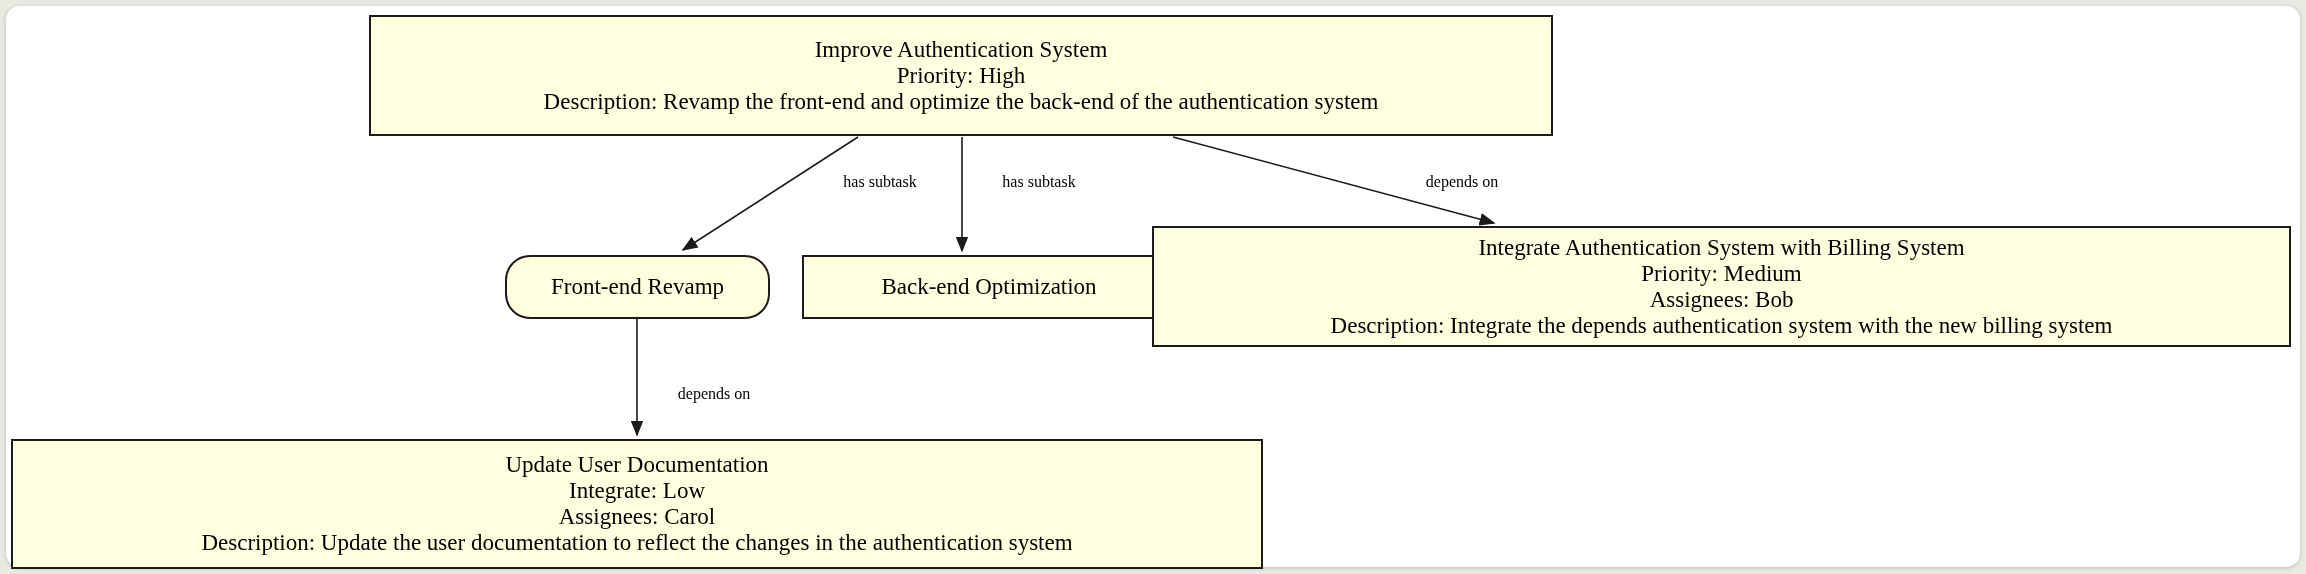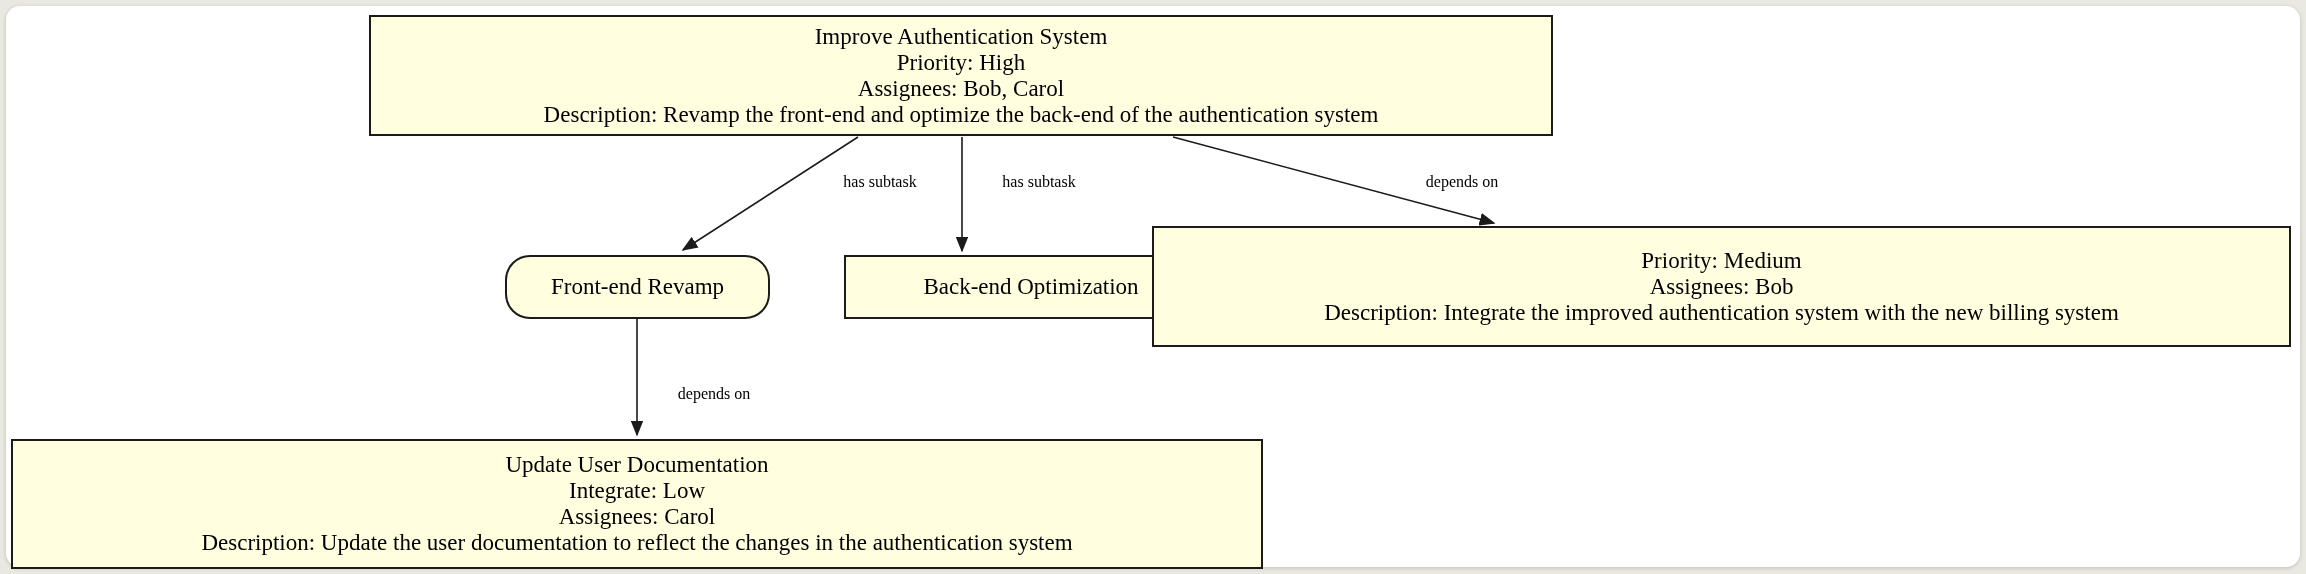--- a/index.html
+++ b/index.html
@@ -47,21 +47,21 @@
     flex-direction: column;
     align-items: center;
     justify-content: center;
     text-align: center;
     font-size: 23px;
     line-height: 26px;
     white-space: nowrap;
   }
   .node-improve   { left: 369px;  top: 15px;  width: 1184px; height: 121px; }
   .node-frontend  { left: 505px;  top: 255px; width: 265px;  height: 64px; border-radius: 25px;  }
-  .node-backend   { left: 844px;  top: 255px; width: 374px;  height: 64px;  }
+  .node-backend   { left: 802px;  top: 255px; width: 374px;  height: 64px;  }
   .node-integrate { left: 1152px; top: 226px; width: 1139px; height: 121px; }
   .node-docs      { left: 11px;   top: 439px; width: 1252px; height: 130px; }
   .edge-label {
     position: absolute;
     transform: translate(-50%, -50%);
     font-size: 16px;
     color: #000000;
     white-space: nowrap;
   }
   .label-a { left: 880px;  top: 182px; }
@@ -83,36 +83,36 @@
     </defs>
     <line class="edge-line" x1="858" y1="137" x2="683" y2="250" marker-end="url(#arrowhead)"></line>
     <line class="edge-line" x1="962" y1="137" x2="962" y2="251" marker-end="url(#arrowhead)"></line>
     <line class="edge-line" x1="1173" y1="137" x2="1494" y2="223" marker-end="url(#arrowhead)"></line>
     <line class="edge-line" x1="637" y1="319" x2="637" y2="435" marker-end="url(#arrowhead)"></line>
   </svg>
 
   <div class="task-node node-improve">
     <span>Improve Authentication System</span>
     <span>Priority: High</span>
-    <span>Assignees: Bob, Carol</span>
     <span>Description: Revamp the front-end and optimize the back-end of the authentication system</span>
   </div>
 
   <div class="task-node node-frontend">
     <span>Front-end Revamp</span>
   </div>
 
   <div class="task-node node-backend">
     <span>Back-end Optimization</span>
   </div>
 
   <div class="task-node node-integrate">
+    <span>Integrate Authentication System with Billing System</span>
     <span>Priority: Medium</span>
     <span>Assignees: Bob</span>
-    <span>Description: Integrate the improved authentication system with the new billing system</span>
+    <span>Description: Integrate the depends authentication system with the new billing system</span>
   </div>
 
   <div class="task-node node-docs">
     <span>Update User Documentation</span>
     <span>Integrate: Low</span>
     <span>Assignees: Carol</span>
     <span>Description: Update the user documentation to reflect the changes in the authentication system</span>
   </div>
 
   <div class="edge-label label-a">has subtask</div>

